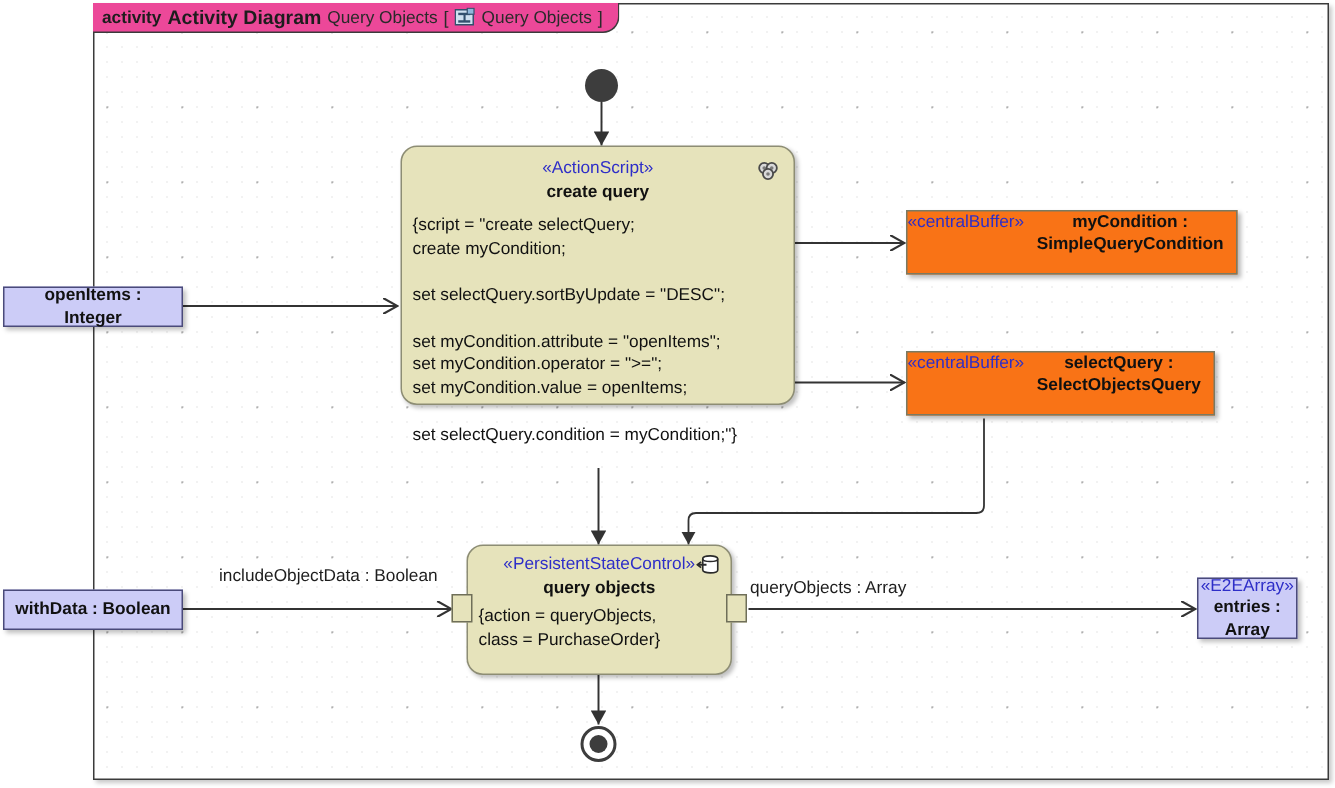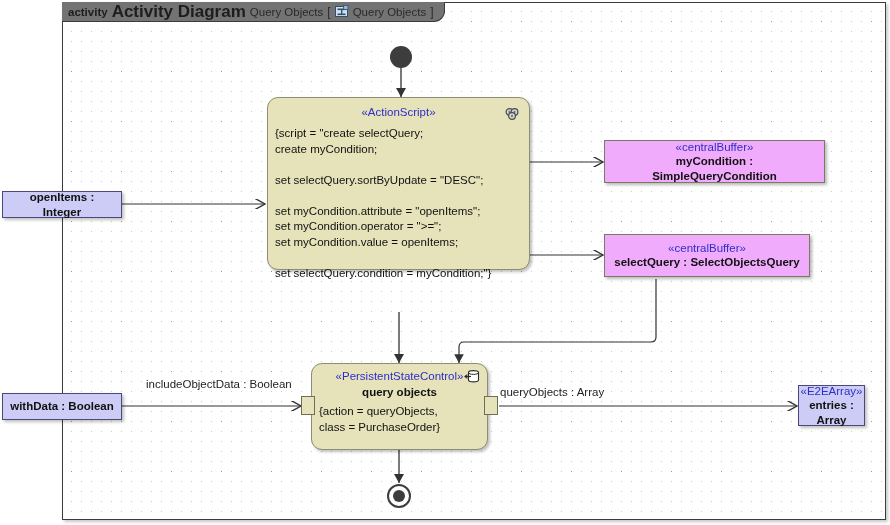--- a/index.html
+++ b/index.html
@@ -43,37 +43,37 @@
   
   .frame-header {
     position: absolute;
     left: 62px;
     top: 2px;
     height: 20px;
     padding: 0 10px 0 6px;
     display: flex;
     align-items: center;
     gap: 4px;
-    background: #737373;
+    background: #ec4899;
     border: 1px solid #3b3b3b;
     border-left: none;
     border-top: none;
     border-bottom-right-radius: 11px;
     box-sizing: border-box;
     font-size: 11.5px;
     color: #1d1d1d;
     white-space: nowrap;
   }
   .frame-header .kw {
     font-weight: bold;
     font-size: 11.5px;
   }
   .frame-header .dtype {
     font-weight: bold;
-    font-size: 17px;
+    font-size: 13px;
   }
   .frame-header .dname { font-size: 11.5px; color:#2a2a2a; }
   .frame-header .brk { font-size: 12px; color:#2a2a2a; }
   .diag-icon { display:inline-block; width:14px; height:13px; vertical-align:middle; }
 
   
   .stereo {
     color: #2e2ec8;
     font-size: 11.5px;
     text-align: center;
@@ -100,26 +100,26 @@
     font-size: 11.5px;
     color: #111111;
     line-height: 15.5px;
     white-space: pre;
     padding: 0 7px;
   }
 
   
   .buffer {
     position: absolute;
-    background: #f0abfc;
+    background: #f97316;
     border: 1.4px solid #7a7a62;
     box-sizing: border-box;
     box-shadow: 2px 2px 3px rgba(0,0,0,0.28);
     display: flex;
-    flex-direction: column;
+    flex-direction: row;
     justify-content: center;
   }
   .buffer .nodename { padding: 0 7px; }
 
   
   .param {
     position: absolute;
     background: #ccccf7;
     border: 1.3px solid #4a4a7a;
     box-sizing: border-box;
@@ -231,20 +231,21 @@
 
     <line x1="499" y1="406" x2="797" y2="406" stroke="#333333" stroke-width="1.2" marker-end="url(#oarrow)"></line>
 
     <line x1="399" y1="450" x2="399" y2="483" stroke="#333333" stroke-width="1.3" marker-end="url(#farrow)"></line>
   </svg>
 
   <div class="init-node" style="left:390px; top:46px;"></div>
 
   <div class="action" style="left:267px; top:97px; width:263px; height:173px;">
     <div class="stereo" style="margin-top:7px;">«ActionScript»</div>
+    <div class="nodename" style="margin-top:2px;">create query</div>
     <div class="body" style="margin-top:7px;">{script = "create selectQuery;
 create myCondition;
 
 set selectQuery.sortByUpdate = "DESC";
 
 set myCondition.attribute = "openItems";
 set myCondition.operator = "&gt;=";
 set myCondition.value = openItems;
 
 set selectQuery.condition = myCondition;"}</div>

